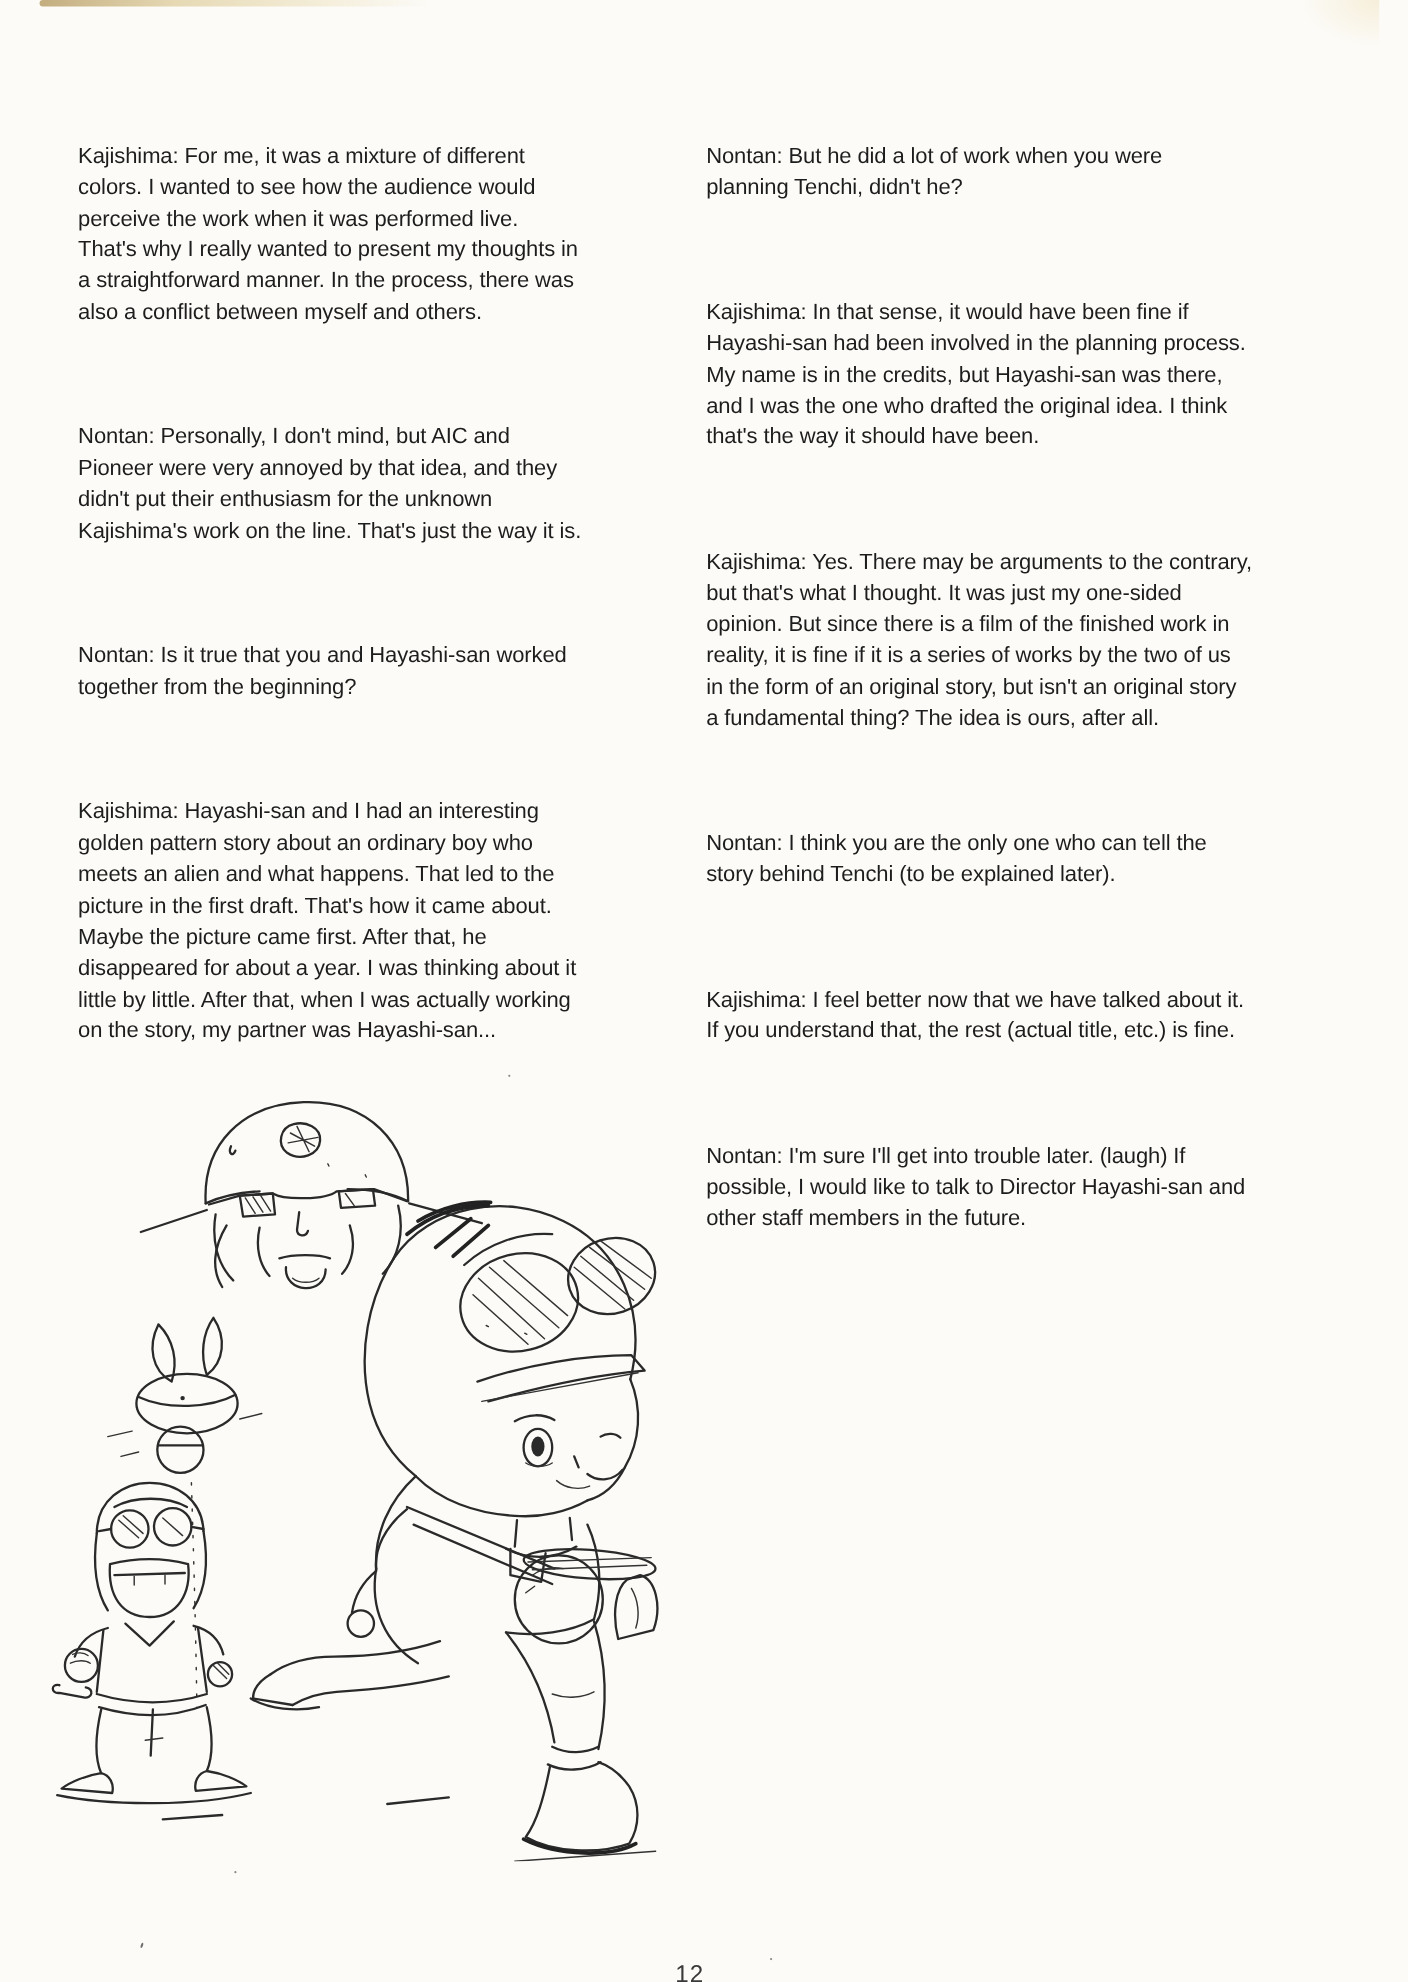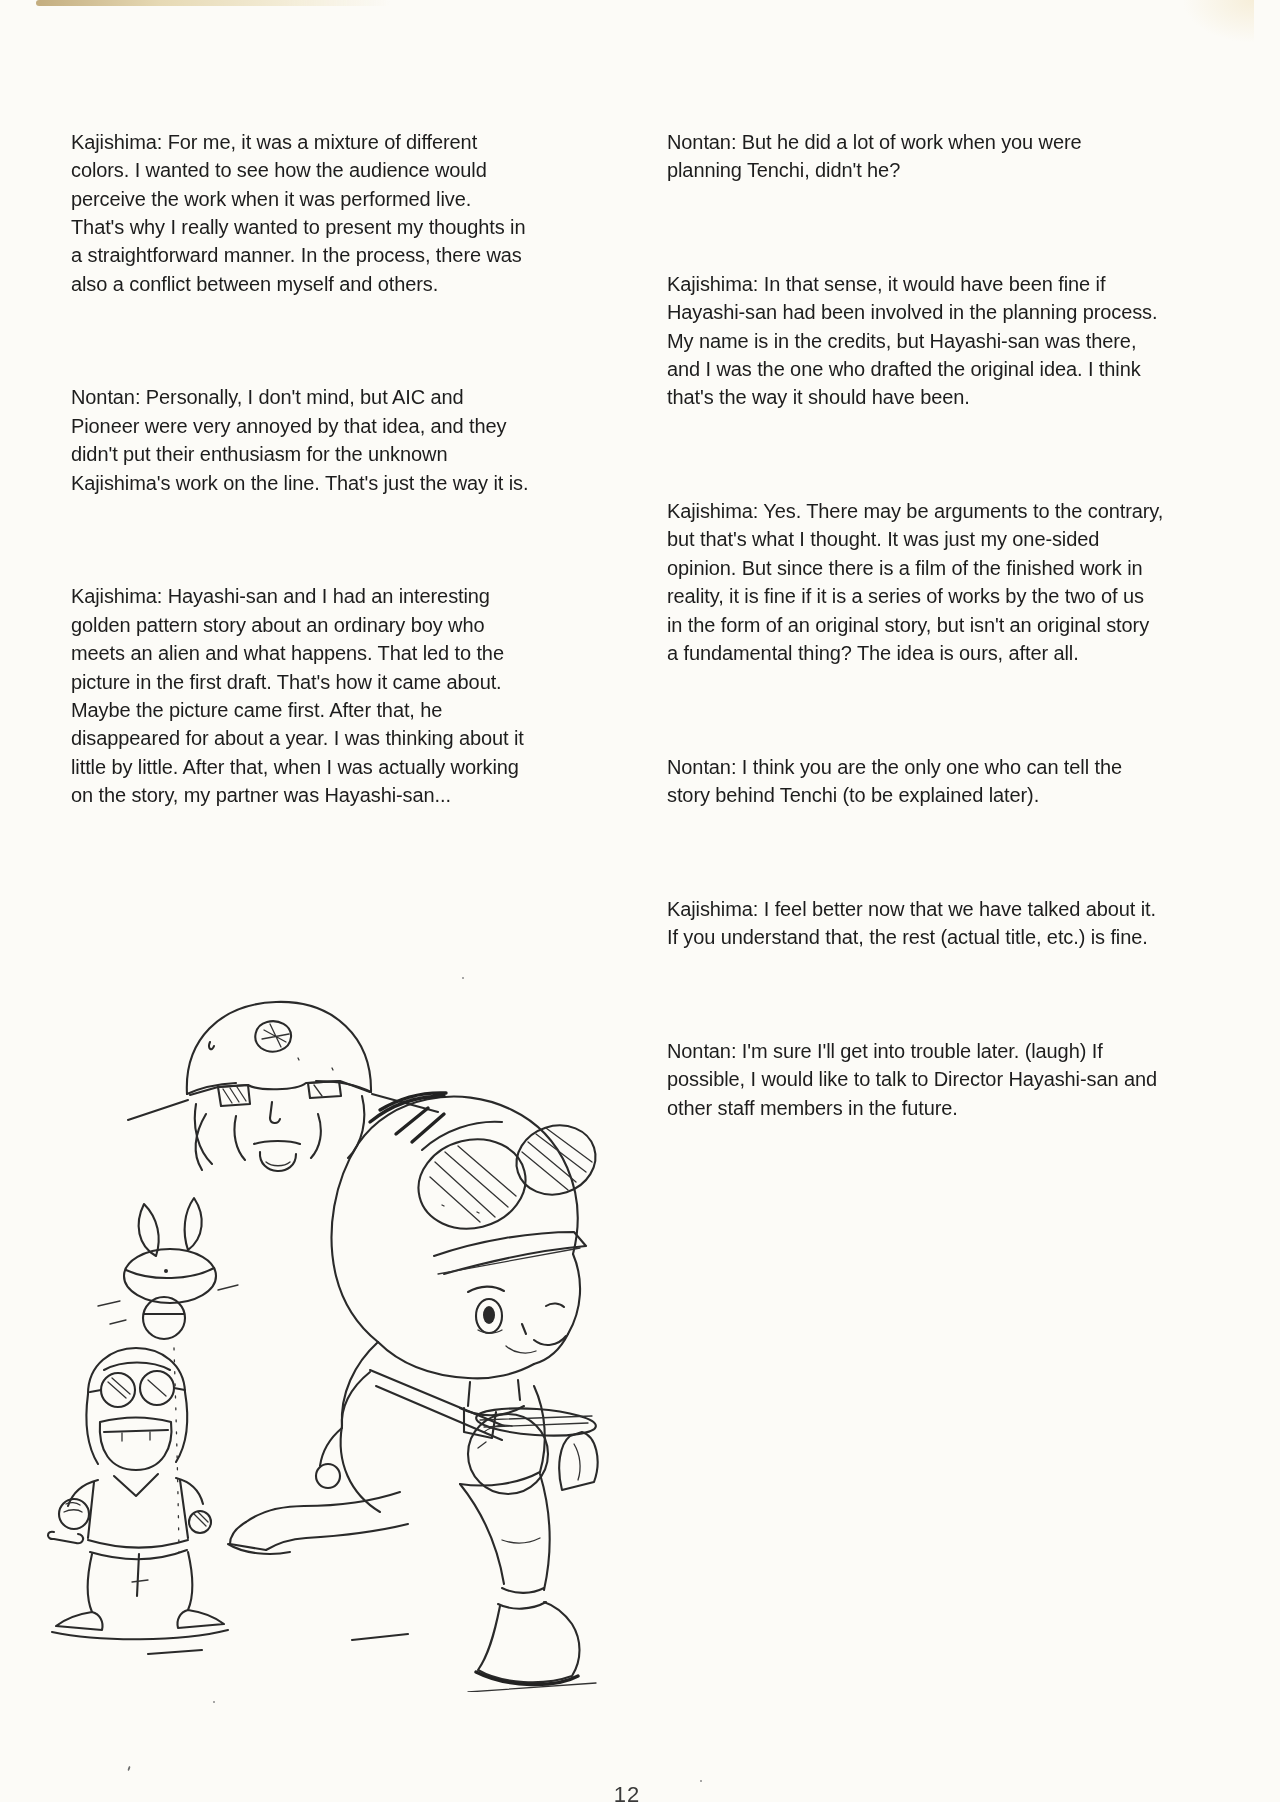--- a/index.html
+++ b/index.html
@@ -6,21 +6,21 @@
   html,body{margin:0;padding:0;background:#fcfbf7;}
   .page{
     position:relative;width:1254px;height:1802px;background:#fcfbf7;
     font-family:"Liberation Sans",sans-serif;overflow:hidden;
   }
   .col{
     position:absolute;top:71px;color:#1d1d1d;font-size:20px;line-height:28.4px;
     letter-spacing:-0.1px;white-space:pre;
   }
   .col-left{left:71px;}
-  .col-right{left:667px;}
+  .col-right{left:642px;}
   .para{margin:0 0 28.4px 0;}
   .smudge{
     position:absolute;left:36px;top:0;width:354px;height:6px;border-radius:3px;
     background:linear-gradient(90deg,#c3ad7f 0%,#e6d9b4 35%,#f3ecd6 70%,rgba(243,236,214,0) 100%);
     filter:blur(0.6px);
   }
   .corner-tint{
     position:absolute;right:0;top:0;width:70px;height:42px;
     background:radial-gradient(ellipse at top right,#f6eed9,rgba(246,238,217,0) 72%);
   }
@@ -50,20 +50,22 @@
     <div class="para">Kajishima: For me, it was a mixture of different
 colors. I wanted to see how the audience would
 perceive the work when it was performed live.
 That's why I really wanted to present my thoughts in
 a straightforward manner. In the process, there was
 also a conflict between myself and others.</div>
     <div class="para">Nontan: Personally, I don't mind, but AIC and
 Pioneer were very annoyed by that idea, and they
 didn't put their enthusiasm for the unknown
 Kajishima's work on the line. That's just the way it is.</div>
+    <div class="para">Nontan: Is it true that you and Hayashi-san worked
+together from the beginning?</div>
     <div class="para">Kajishima: Hayashi-san and I had an interesting
 golden pattern story about an ordinary boy who
 meets an alien and what happens. That led to the
 picture in the first draft. That's how it came about.
 Maybe the picture came first. After that, he
 disappeared for about a year. I was thinking about it
 little by little. After that, when I was actually working
 on the story, my partner was Hayashi-san...</div>
   </div>
 

